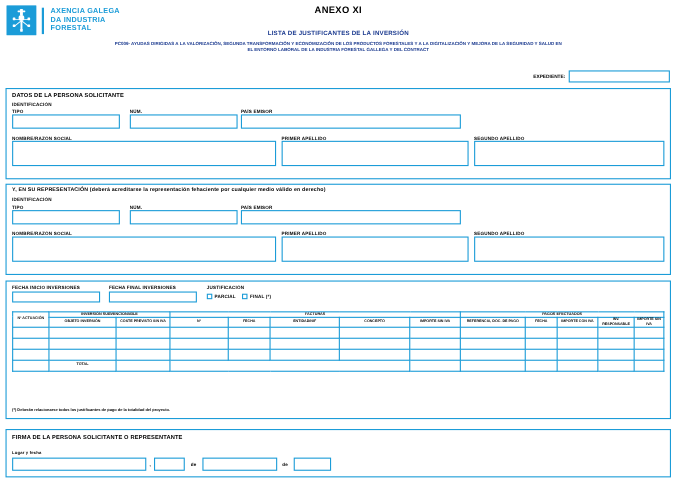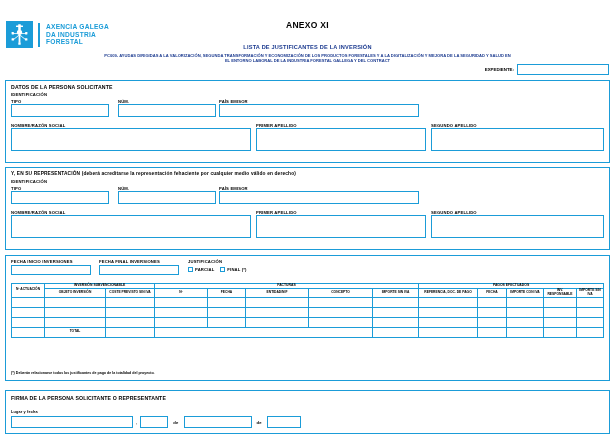--- a/index.html
+++ b/index.html
@@ -4,21 +4,21 @@
 <style>
   html,body{margin:0;padding:0;}
   body{
     width:615px;height:439px;background:#ffffff;
     font-family:"Liberation Sans", sans-serif;
     color:#000;overflow:hidden;
   }
   .page{position:relative;width:615px;height:439px;}
 
   
-  .hdr{position:absolute;left:0;top:0;width:615px;height:62px;margin-top:16px;}
+  .hdr{position:absolute;left:0;top:0;width:615px;height:62px;}
   .logo{position:absolute;left:6px;top:5px;display:flex;align-items:center;}
   .emblem{width:27px;height:27px;background:#1b9cd8;position:relative;}
   .emblem svg{position:absolute;left:0;top:0;}
   .logo-bar{width:2px;height:24px;background:#1b9cd8;margin-left:5px;}
   .logo-txt{margin-left:6px;color:#1b9cd8;font-size:6.6px;line-height:7.6px;
             font-weight:600;letter-spacing:.25px;}
   .anexo{position:absolute;left:0;top:4px;width:615px;text-align:center;
          font-size:8.5px;font-weight:700;letter-spacing:.3px;}
   .lista{position:absolute;left:0;top:28px;width:615px;text-align:center;
          font-size:5.6px;font-weight:700;color:#1b3a8f;letter-spacing:.2px;}

